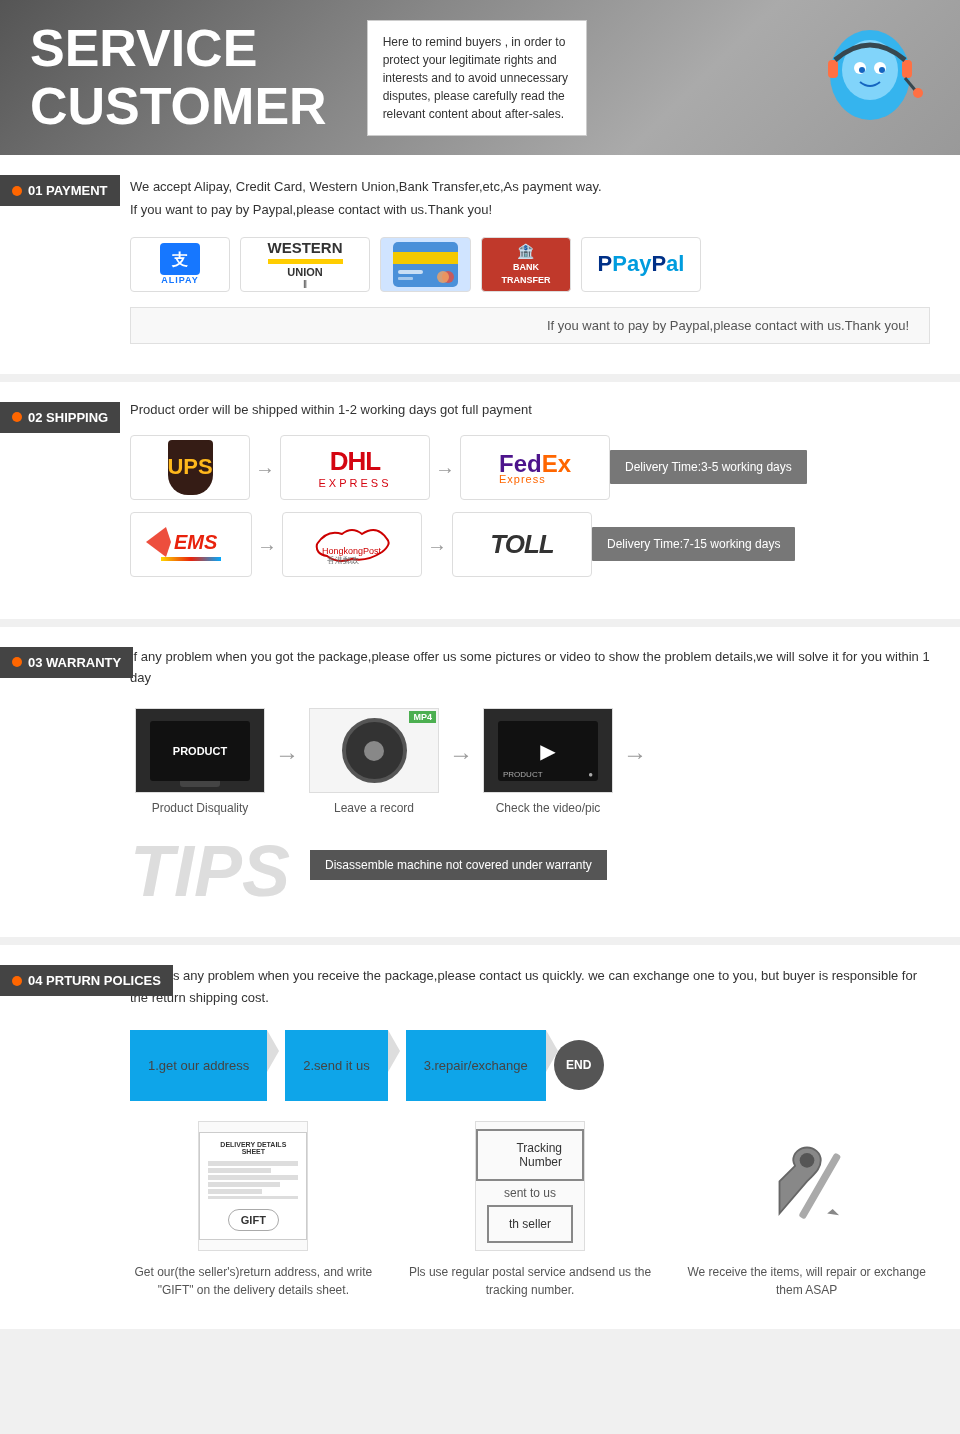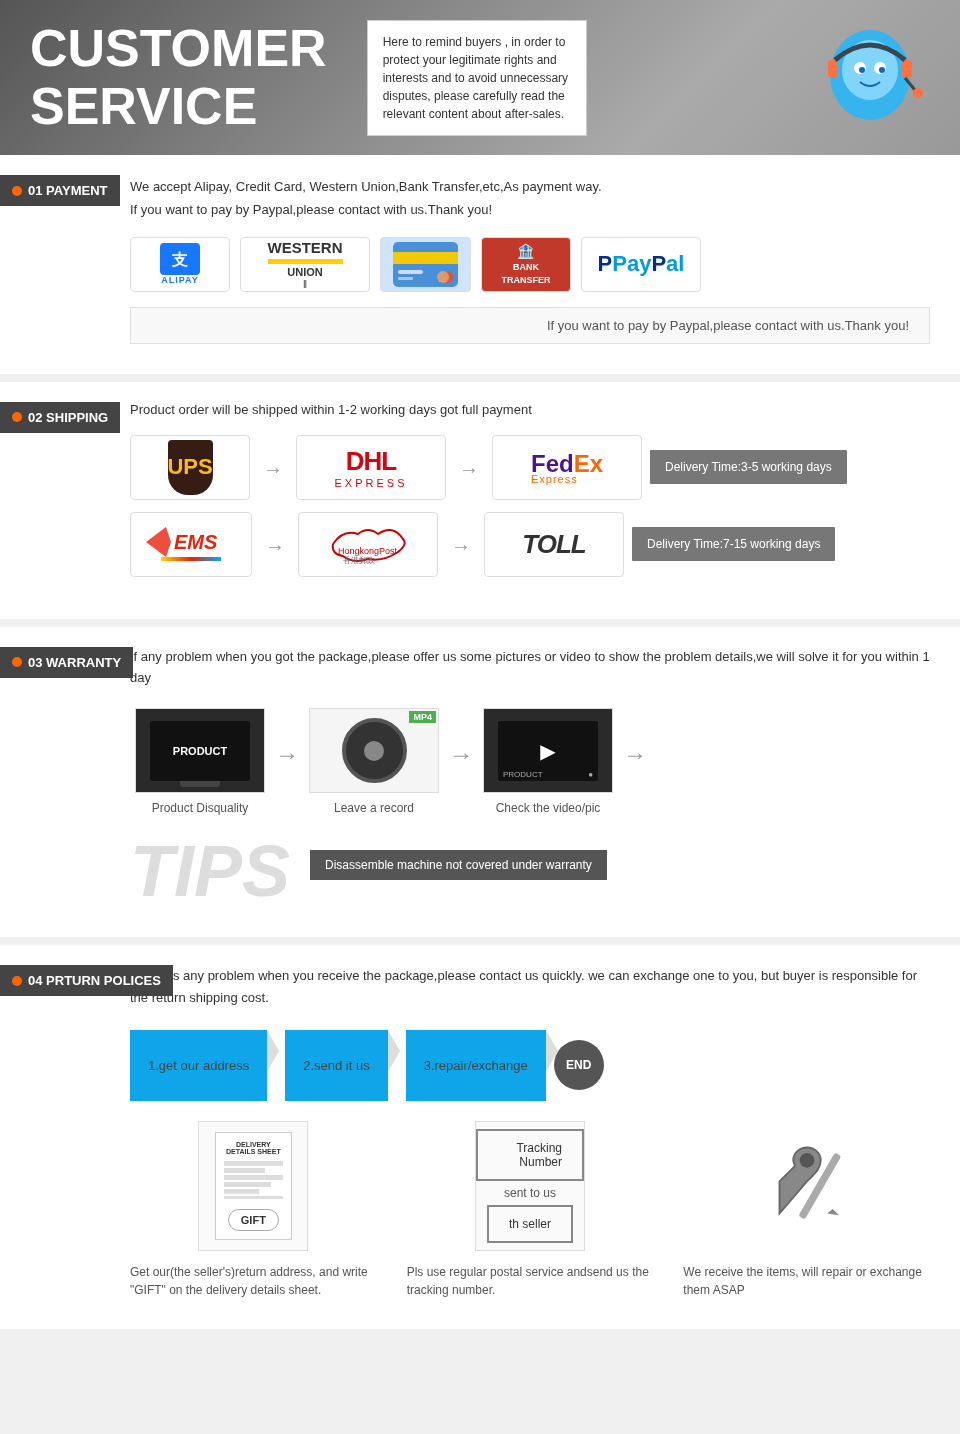--- a/index.html
+++ b/index.html
@@ -110,21 +110,20 @@
     .alipay-logo { display: flex; flex-direction: column; align-items: center; }
 
     
     .shipping-text {
       font-size: 13px;
       color: #333;
       margin-bottom: 18px;
     }
     .carrier-grid {
       display: flex;
-      gap: 8px;
       align-items: center;
       margin-bottom: 12px;
       flex-wrap: wrap;
     }
     .carrier-box {
       border: 1px solid #ddd;
       border-radius: 4px;
       padding: 10px 15px;
       height: 65px;
       display: flex;
@@ -277,30 +276,30 @@
       justify-content: center;
       margin-bottom: 12px;
       position: relative;
       font-size: 11px;
       color: #333;
       background: #fafafa;
     }
     .return-desc {
       font-size: 12px;
       color: #555;
-      text-align: left;
+      text-align: center;
       line-height: 1.5;
     }
 
     
     .delivery-sheet {
       background: white;
       border: 1px solid #ccc;
       padding: 8px;
-      width: 77px;
+      width: 108px;
       font-size: 7px;
       color: #333;
     }
     .delivery-sheet-title {
       text-align: center;
       font-weight: bold;
       margin-bottom: 4px;
       font-size: 7px;
     }
     .delivery-lines { height: 40px; overflow: hidden; }
@@ -373,22 +372,22 @@
       font-size: 12px;
       font-weight: bold;
       margin-left: 5px;
     }
   </style>
 </head>
 <body>
 
 <div class="header">
   <div class="header-title">
+    <div>SERVICE</div>
     <div>CUSTOMER</div>
-    <div>SERVICE</div>
   </div>
   <div class="header-notice">
     <span>Here to remind buyers , in order to protect your legitimate rights and interests and to avoid unnecessary disputes, please carefully read the relevant content about after-sales.</span>
   </div>
 
   <div class="header-mascot">
     <svg width="120" height="135" viewBox="0 0 120 135">
 
       <ellipse cx="60" cy="65" rx="40" ry="45" fill="#29b6f6" opacity="0.9"></ellipse>
       <ellipse cx="60" cy="60" rx="28" ry="30" fill="#81d4fa"></ellipse>

